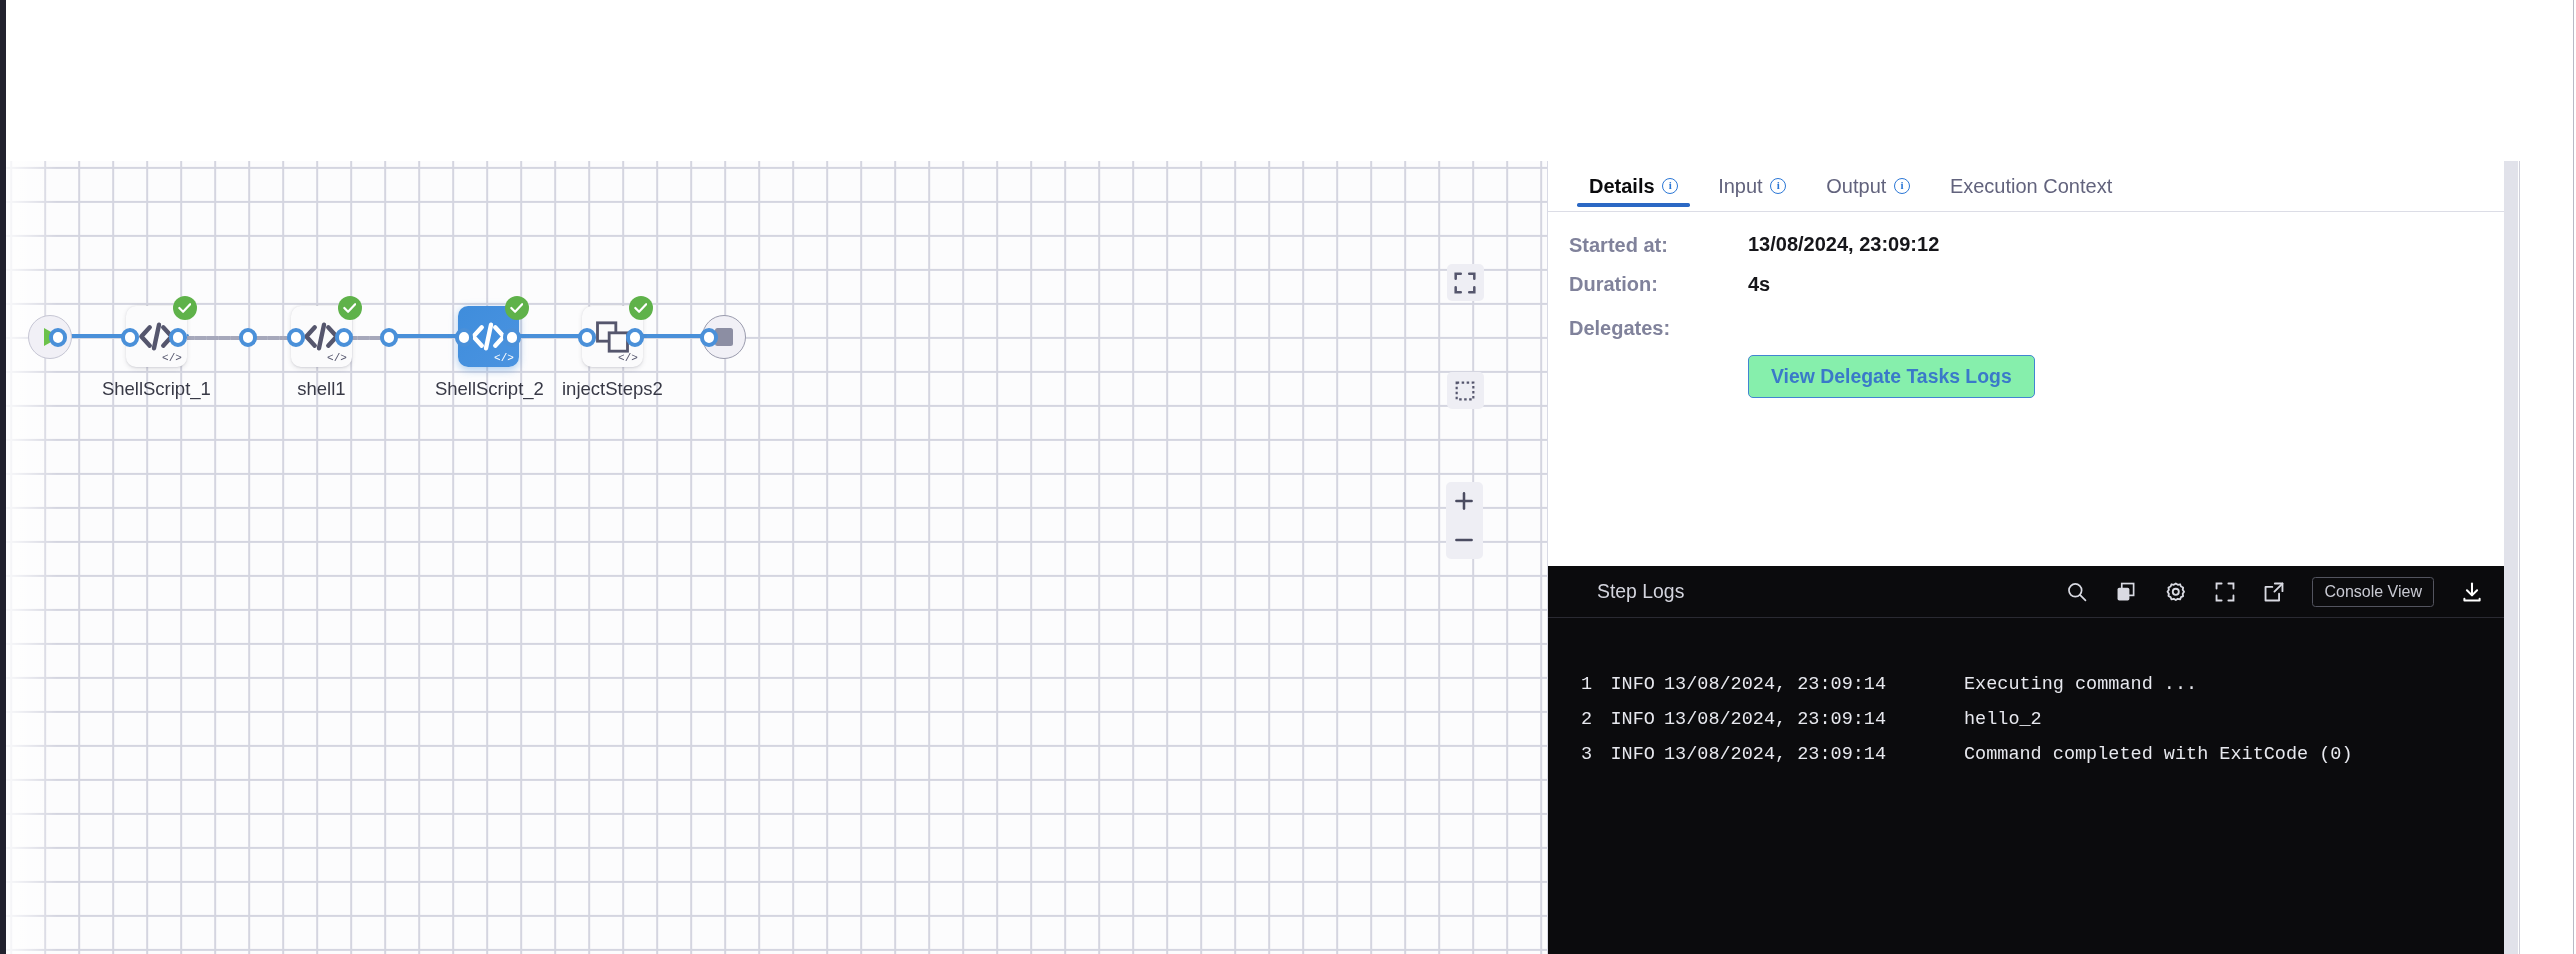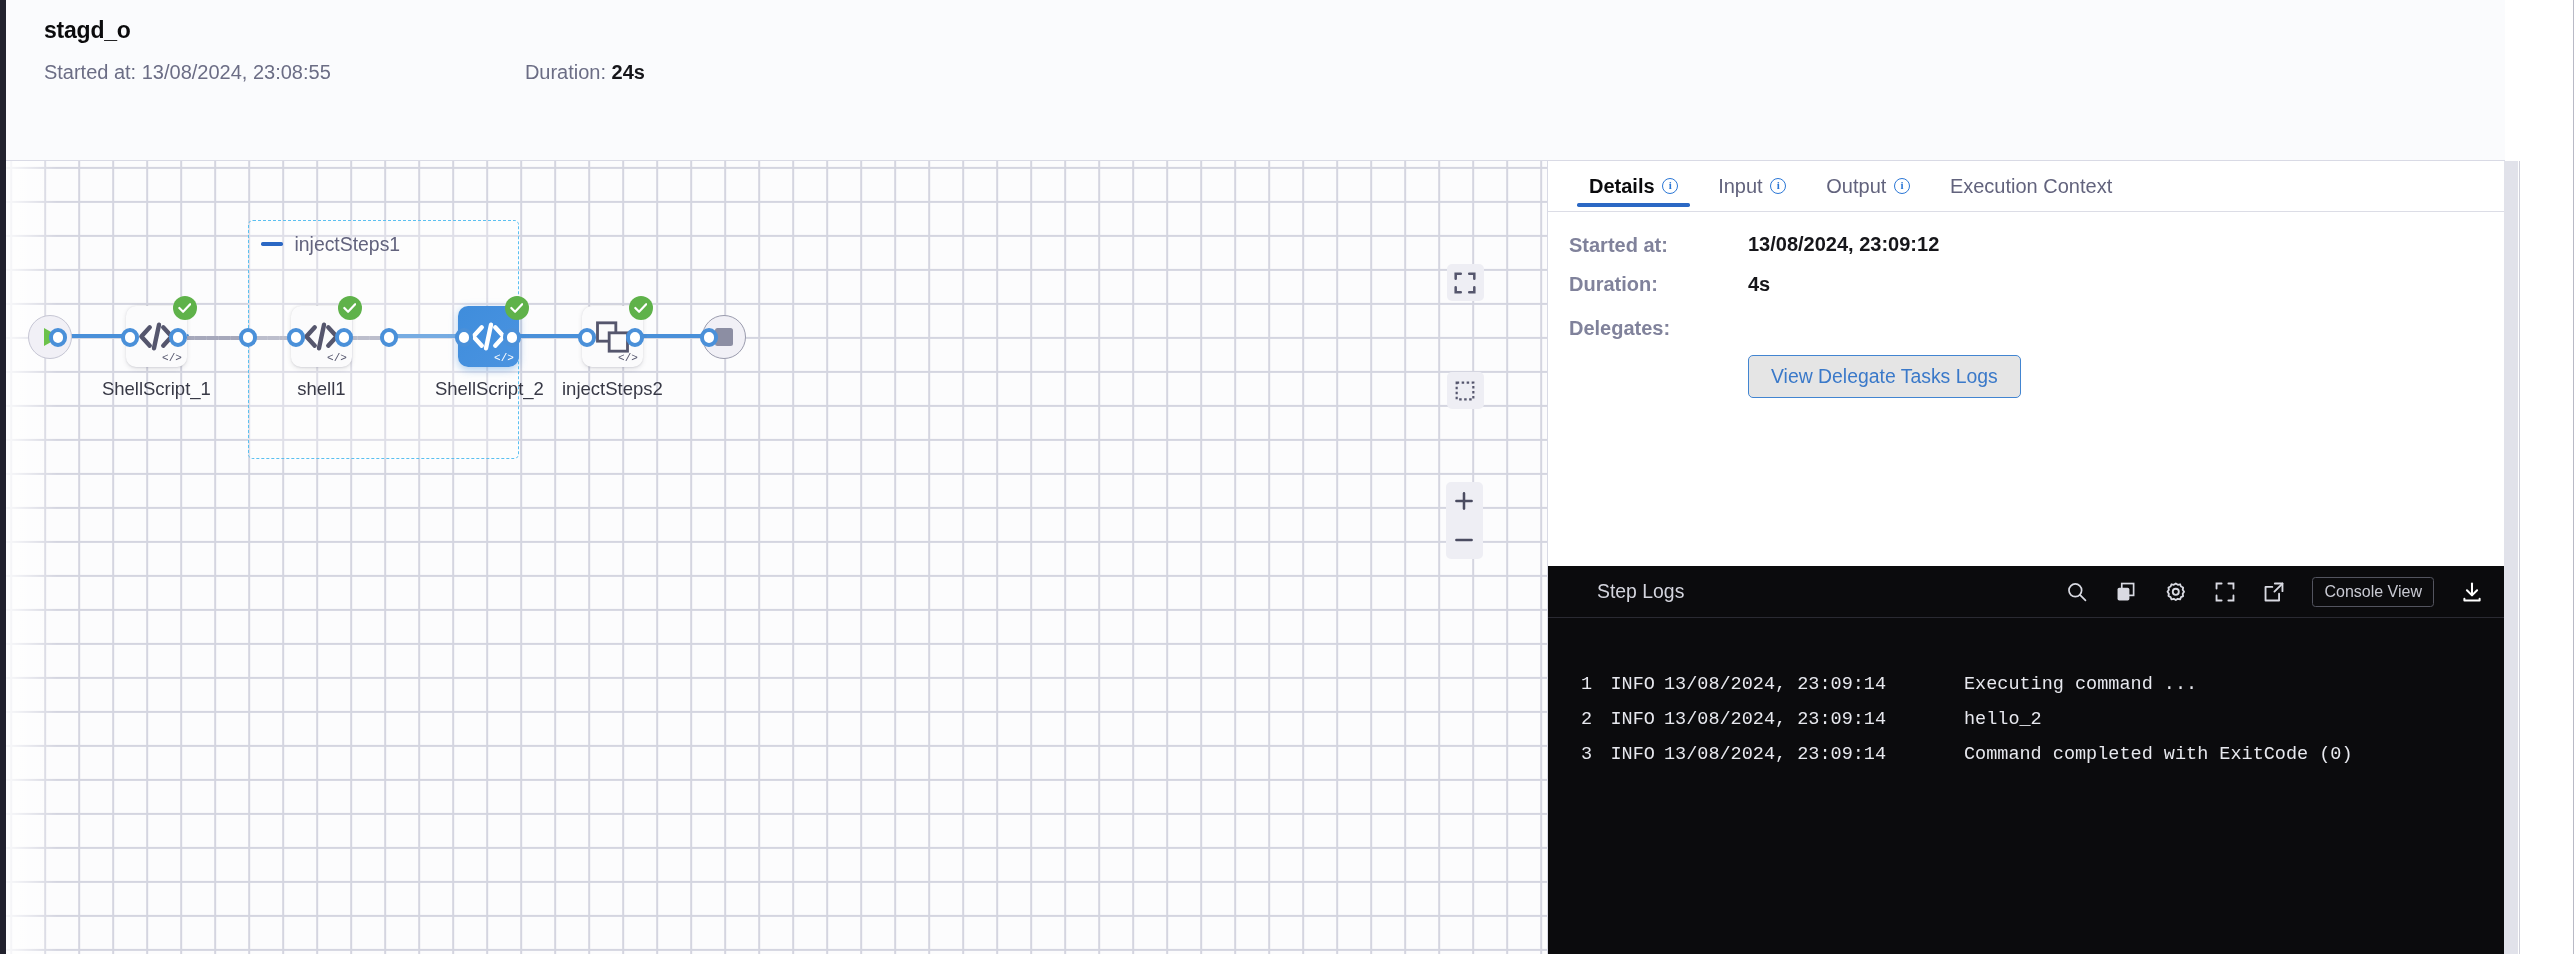--- a/index.html
+++ b/index.html
@@ -149,22 +149,22 @@
     font-family:"Liberation Serif", serif;
   }
 
   .detail-rows { position:absolute; left:0; top:51px; width:100%; }
   .drow { display:flex; align-items:flex-start; padding:0 0 0 21px; margin-top:15px; }
   .dlabel { width:179px; font-size:20px; color:#80829b; font-weight:bold; padding-top:1.7px; }
   .dval { font-size:20px; color:#16161a; font-weight:bold; max-width:640px; line-height:1.22; }
   .dval a { color:#3a79c9; font-weight:bold; text-decoration:none; }
   .delegate-btn {
     margin-left:200px; margin-top:15px; display:inline-block;
-    border:0.8px solid #4285d1; border-radius:5px; background:#e5e5e5;
-    color:#3a79c9; font-size:19.4px; font-weight:normal; padding:9.3px 22px; cursor:pointer;
+    border:0.8px solid #4285d1; border-radius:5px; background:#86efac;
+    color:#3a79c9; font-size:19.4px; font-weight:bold; padding:9.3px 22px; cursor:pointer;
   }
 
   
   .log-panel {
     position:absolute; left:0; top:405px; width:957px; height:389px;
     background:#0b0b0d;
   }
   .log-head {
     position:absolute; left:0; top:0; width:100%; height:52px;
     border-bottom:0.8px solid #2a2a32; display:flex; align-items:center;padding-left:24px;
@@ -192,40 +192,23 @@
   .far-right { position:absolute; left:2520px; top:0; width:56px; height:955px; background:#ffffff; }
   .far-right-line { position:absolute; left:2573px; top:0; width:0.8px; height:955px; background:#b9bac6; }
 </style>
 </head>
 <body>
 
 <div id="root">
 
   <div class="left-rail"></div>
 
-  <div class="exec-header">
-    <div class="exec-title">stagd_o</div>
-    <div class="meta-started">
-      <span>Started at:</span>
-      <span>13/08/2024, 23:08:55</span>
-    </div>
-    <div class="meta-duration">
-      <span>Duration:</span>
-      <b>24s</b>
-    </div>
-  </div>
 
   <div class="canvas">
 
-    <div class="group-box" style="left:242px; top:59px; width:271px; height:239px;">
-      <div class="group-header">
-        <span class="group-collapse"></span>
-        <span class="group-title">injectSteps1</span>
-      </div>
-    </div>
 
     <div class="edge" style="left:52px; top:173px; width:81px;"></div>
     <div class="edge" style="left:163px; top:173px; width:20px;"></div>
     <div class="edge dashed" style="left:176px; top:175px; width:109px;"></div>
     <div class="edge dashed" style="left:340px; top:175px; width:40px;"></div>
     <div class="edge" style="left:383px; top:173px; width:74px;"></div>
     <div class="edge" style="left:505px; top:173px; width:76px;"></div>
     <div class="edge" style="left:630px; top:173px; width:81px;"></div>
 
     <div class="terminal start" style="left:22px; top:154px;">

